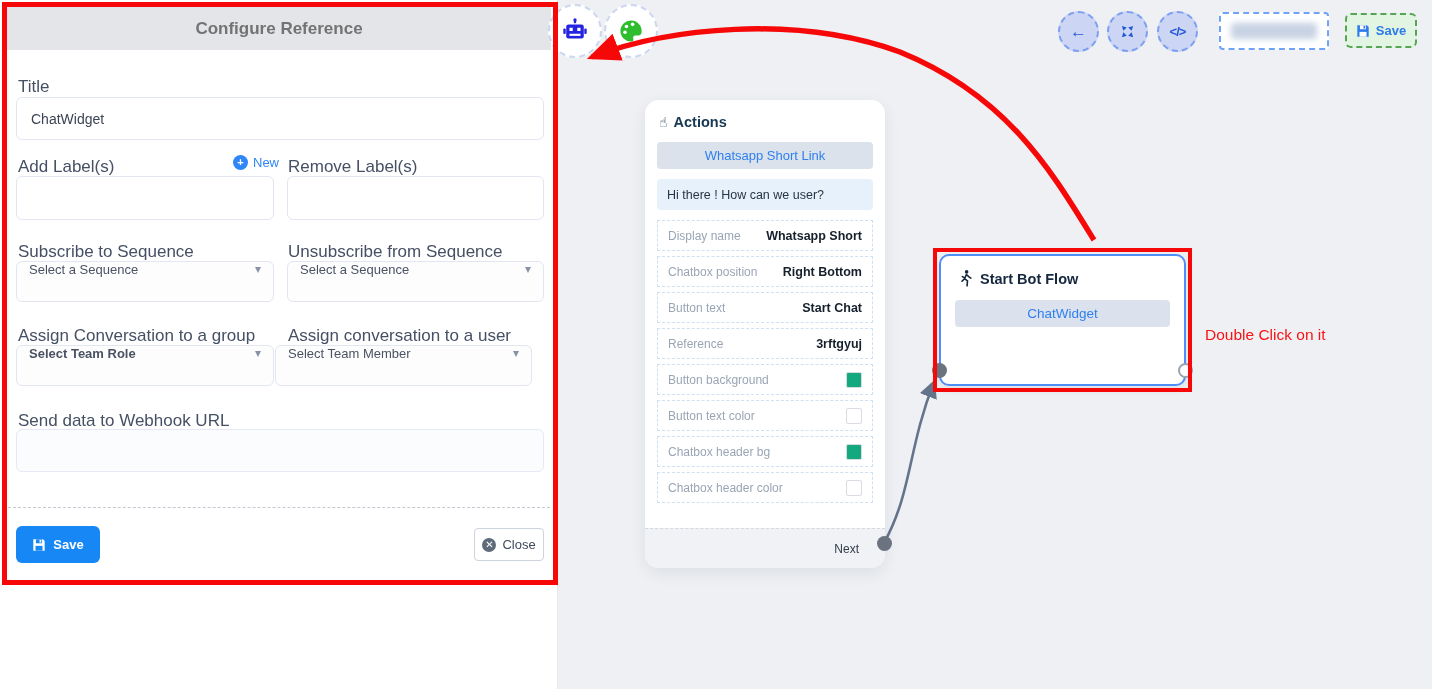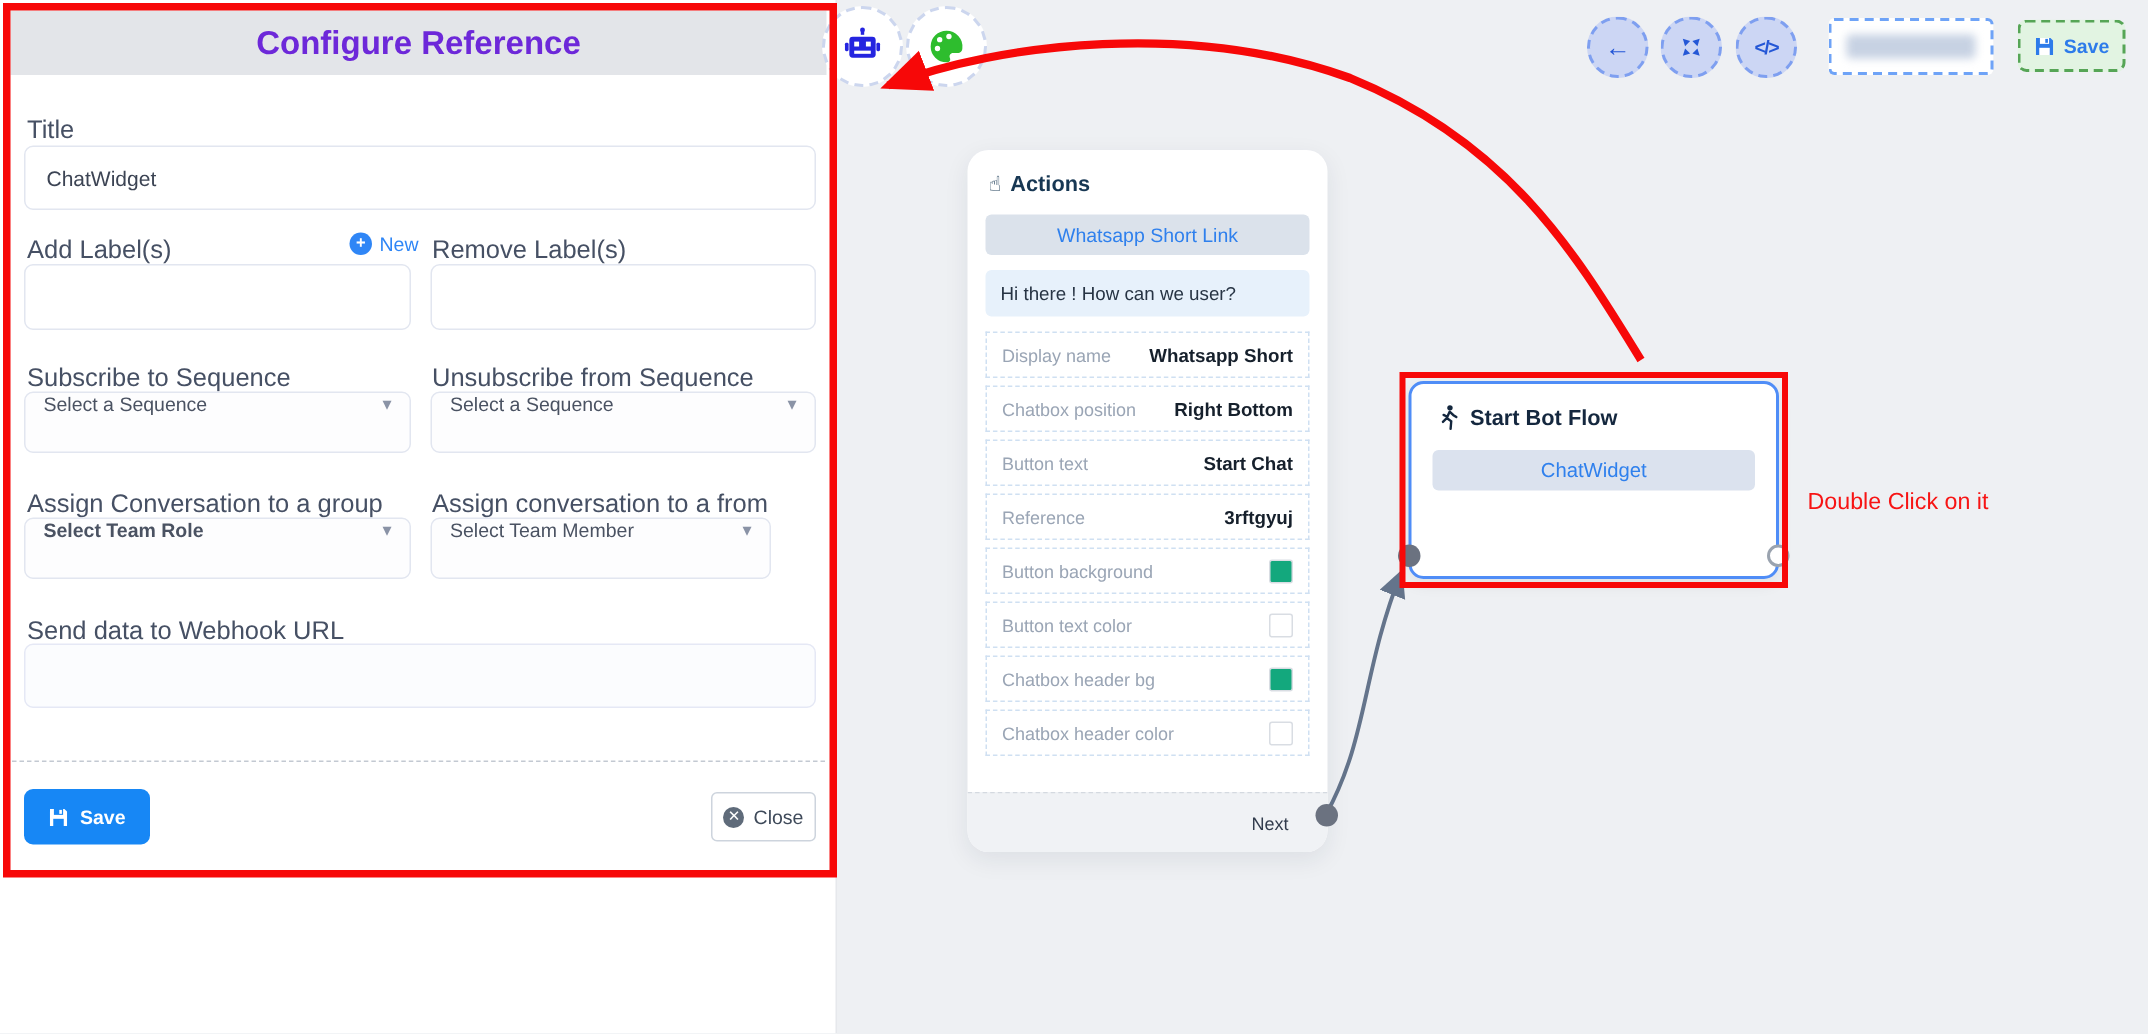--- a/index.html
+++ b/index.html
@@ -3,21 +3,21 @@
 <meta charset="utf-8">
 <style>
   * { margin:0; padding:0; box-sizing:border-box; }
   html,body { width:1432px; height:689px; overflow:hidden; }
   body { font-family:"Liberation Sans","DejaVu Sans",sans-serif; background:#eef0f3; position:relative; }
 
   .abs { position:absolute; }
 
   
   .panel { left:0; top:0; width:558px; height:689px; background:#ffffff; border-right:1px solid #e6e8ec; z-index:2; }
-  .panel-header { left:7px; top:7px; width:544px; height:43px; background:#e3e5e9; display:flex; align-items:center; justify-content:center; font-size:22px; font-weight:bold; color:#6d28d9; }
+  .panel-header { left:7px; top:7px; width:544px; height:43px; background:#e3e5e9; display:flex; align-items:center; justify-content:center; font-size:17px; font-weight:bold; color:#737373; }
   .field-label { font-size:17px; color:#465064; }
   .tinput { background:#fff; border:1px solid #e2e6f0; border-radius:6px; font-size:14px; color:#3c4454; padding:0 14px; display:flex; align-items:center; }
   .tarea { background:#fbfcfe; border:1px solid #e5e8f5; border-radius:6px; }
   .selectbox { background:#fdfdfe; border:1px solid #e2e6f0; border-radius:6px; font-size:13px; color:#4a5262; padding:0 12px; display:flex; align-items:flex-start; justify-content:space-between; cursor:pointer; }
   .caret { color:#8a93a6; font-size:12px; }
   .new-link { display:flex; align-items:center; gap:5px; color:#2f86f6; font-size:13px; cursor:pointer; }
   .plus-circle { width:15px; height:15px; border-radius:50%; background:#2f86f6; color:#fff; font-size:11px; font-weight:bold; display:inline-flex; align-items:center; justify-content:center; line-height:1; }
   .divider { left:8px; top:507px; width:542px; border-top:1px dashed #c3c9d2; }
   .btn-save-blue { left:16px; top:526px; width:84px; height:37px; background:#1787f5; border-radius:6px; color:#fff; font-size:13px; font-weight:bold; display:flex; align-items:center; justify-content:center; gap:7px; cursor:pointer; }
   .btn-close { left:474px; top:528px; width:70px; height:33px; background:#fff; border:1px solid #cdd4dd; border-radius:4px; color:#3f4a5a; font-size:13px; display:flex; align-items:center; justify-content:center; gap:6px; cursor:pointer; }
@@ -88,26 +88,26 @@
   <div class="abs selectbox" style="left:16px; top:261px; width:258px; height:41px;">
     <span>Select a Sequence</span>
     <span class="caret">▾</span>
   </div>
   <div class="abs selectbox" style="left:287px; top:261px; width:257px; height:41px;">
     <span>Select a Sequence</span>
     <span class="caret">▾</span>
   </div>
 
   <div class="abs field-label" style="left:18px; top:326px;">Assign Conversation to a group</div>
-  <div class="abs field-label" style="left:288px; top:326px;">Assign conversation to a from</div>
+  <div class="abs field-label" style="left:288px; top:326px;">Assign conversation to a user</div>
   <div class="abs selectbox" style="left:16px; top:345px; width:258px; height:41px;font-weight:bold;">
     <span>Select Team Role</span>
     <span class="caret">▾</span>
   </div>
-  <div class="abs selectbox" style="left:287px; top:345px; width:227px; height:41px;">
+  <div class="abs selectbox" style="left:275px; top:345px; width:257px; height:41px;">
     <span>Select Team Member</span>
     <span class="caret">▾</span>
   </div>
 
   <div class="abs field-label" style="left:18px; top:411px;">Send data to Webhook URL</div>
   <div class="abs tarea" style="left:16px; top:429px; width:528px; height:43px;"></div>
 
   <div class="abs divider"></div>
 
   <div class="abs btn-save-blue">

